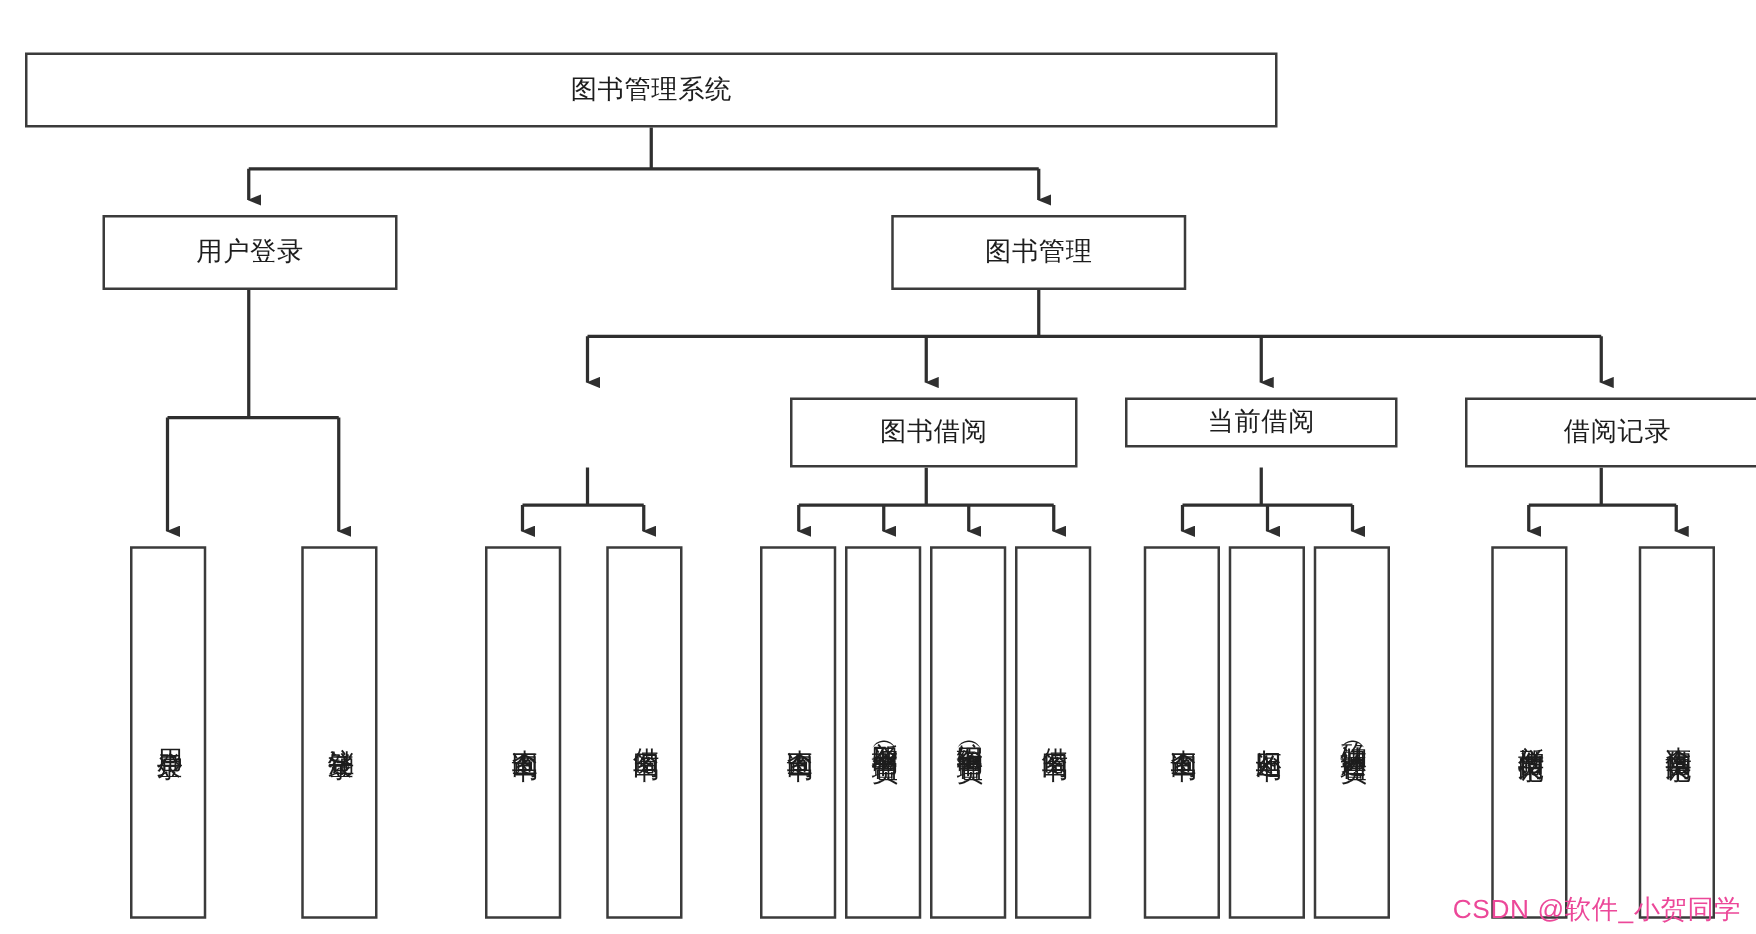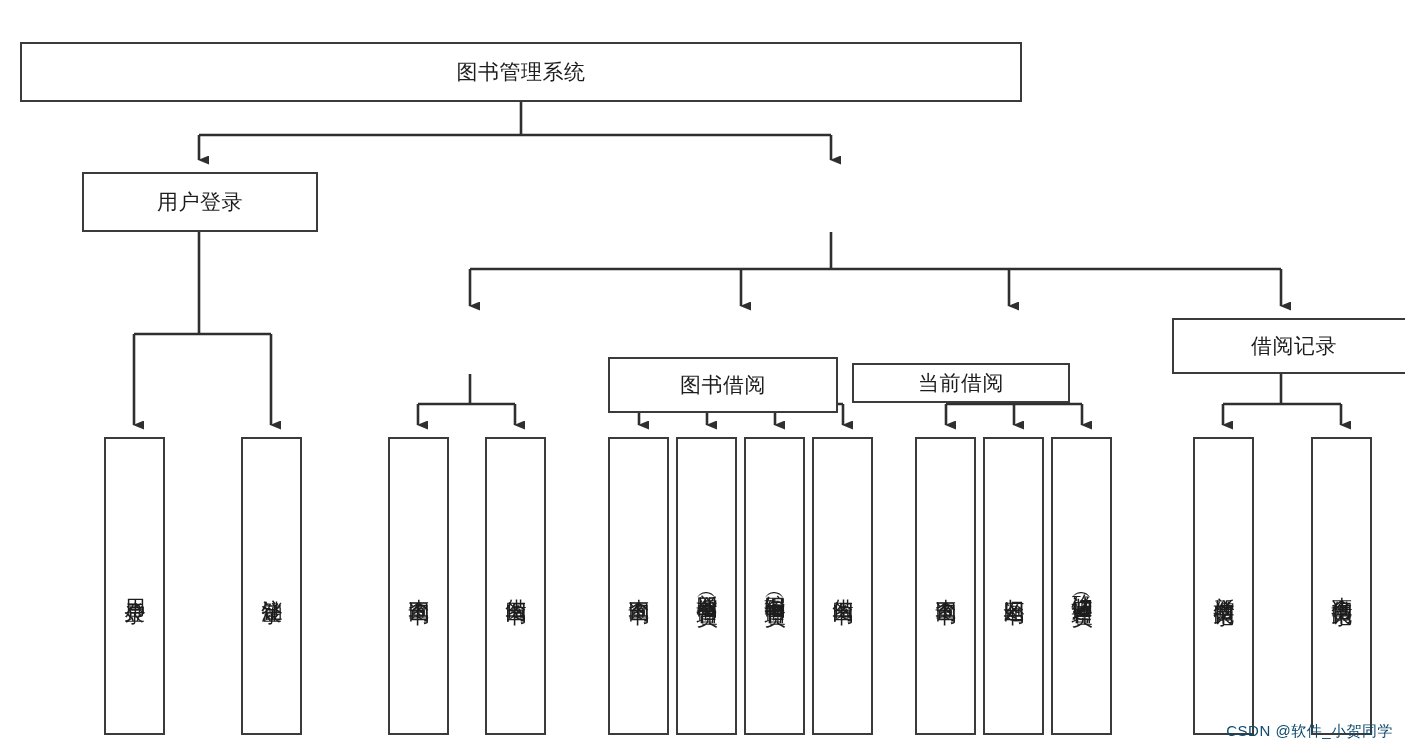--- a/index.html
+++ b/index.html
@@ -47,22 +47,22 @@
     writing-mode: vertical-rl;
     text-orientation: upright;
     white-space: normal;
     letter-spacing: 2px;
     max-height: 282px;
   }
   .watermark {
     position: absolute;
     right: 12px;
     bottom: 6px;
-    color: #0c4a6e;
-    font-size: 15px;
+    color: #ec4899;
+    font-size: 21px;
     letter-spacing: 0.5px;
     white-space: nowrap;
     user-select: none;
   }
 </style>
 </head>
 <body>
 
 <div id="diagram-root">
 
@@ -117,25 +117,28 @@
     </g>
   </svg>
 
   <div class="node-box" style="left:20px; top:12px; width:1002px; height:60px;margin-top:30px;">
     <span class="node-label">图书管理系统</span>
   </div>
 
   <div class="node-box" style="left:82px; top:172px; width:236px; height:60px;">
     <span class="node-label">用户登录</span>
   </div>
+  <div class="node-box" style="left:713px; top:172px; width:236px; height:60px;">
+    <span class="node-label">图书管理</span>
+  </div>
 
-  <div class="node-box" style="left:608px; top:318px; width:230px; height:56px;margin-top:39px;">
+  <div class="node-box" style="left:632px; top:318px; width:230px; height:56px;">
     <span class="node-label">图书借阅</span>
   </div>
-  <div class="node-box" style="left:852px; top:318px; width:218px; height:40px;margin-top:45px;">
+  <div class="node-box" style="left:900px; top:318px; width:218px; height:40px;">
     <span class="node-label">当前借阅</span>
   </div>
   <div class="node-box" style="left:1172px; top:318px; width:244px; height:56px;">
     <span class="node-label">借阅记录</span>
   </div>
 
   <div class="node-box vertical" style="left:104px; top:437px; width:61px; height:298px;">
     <span class="node-label">用户登录</span>
   </div>
   <div class="node-box vertical" style="left:241px; top:437px; width:61px; height:298px;">

